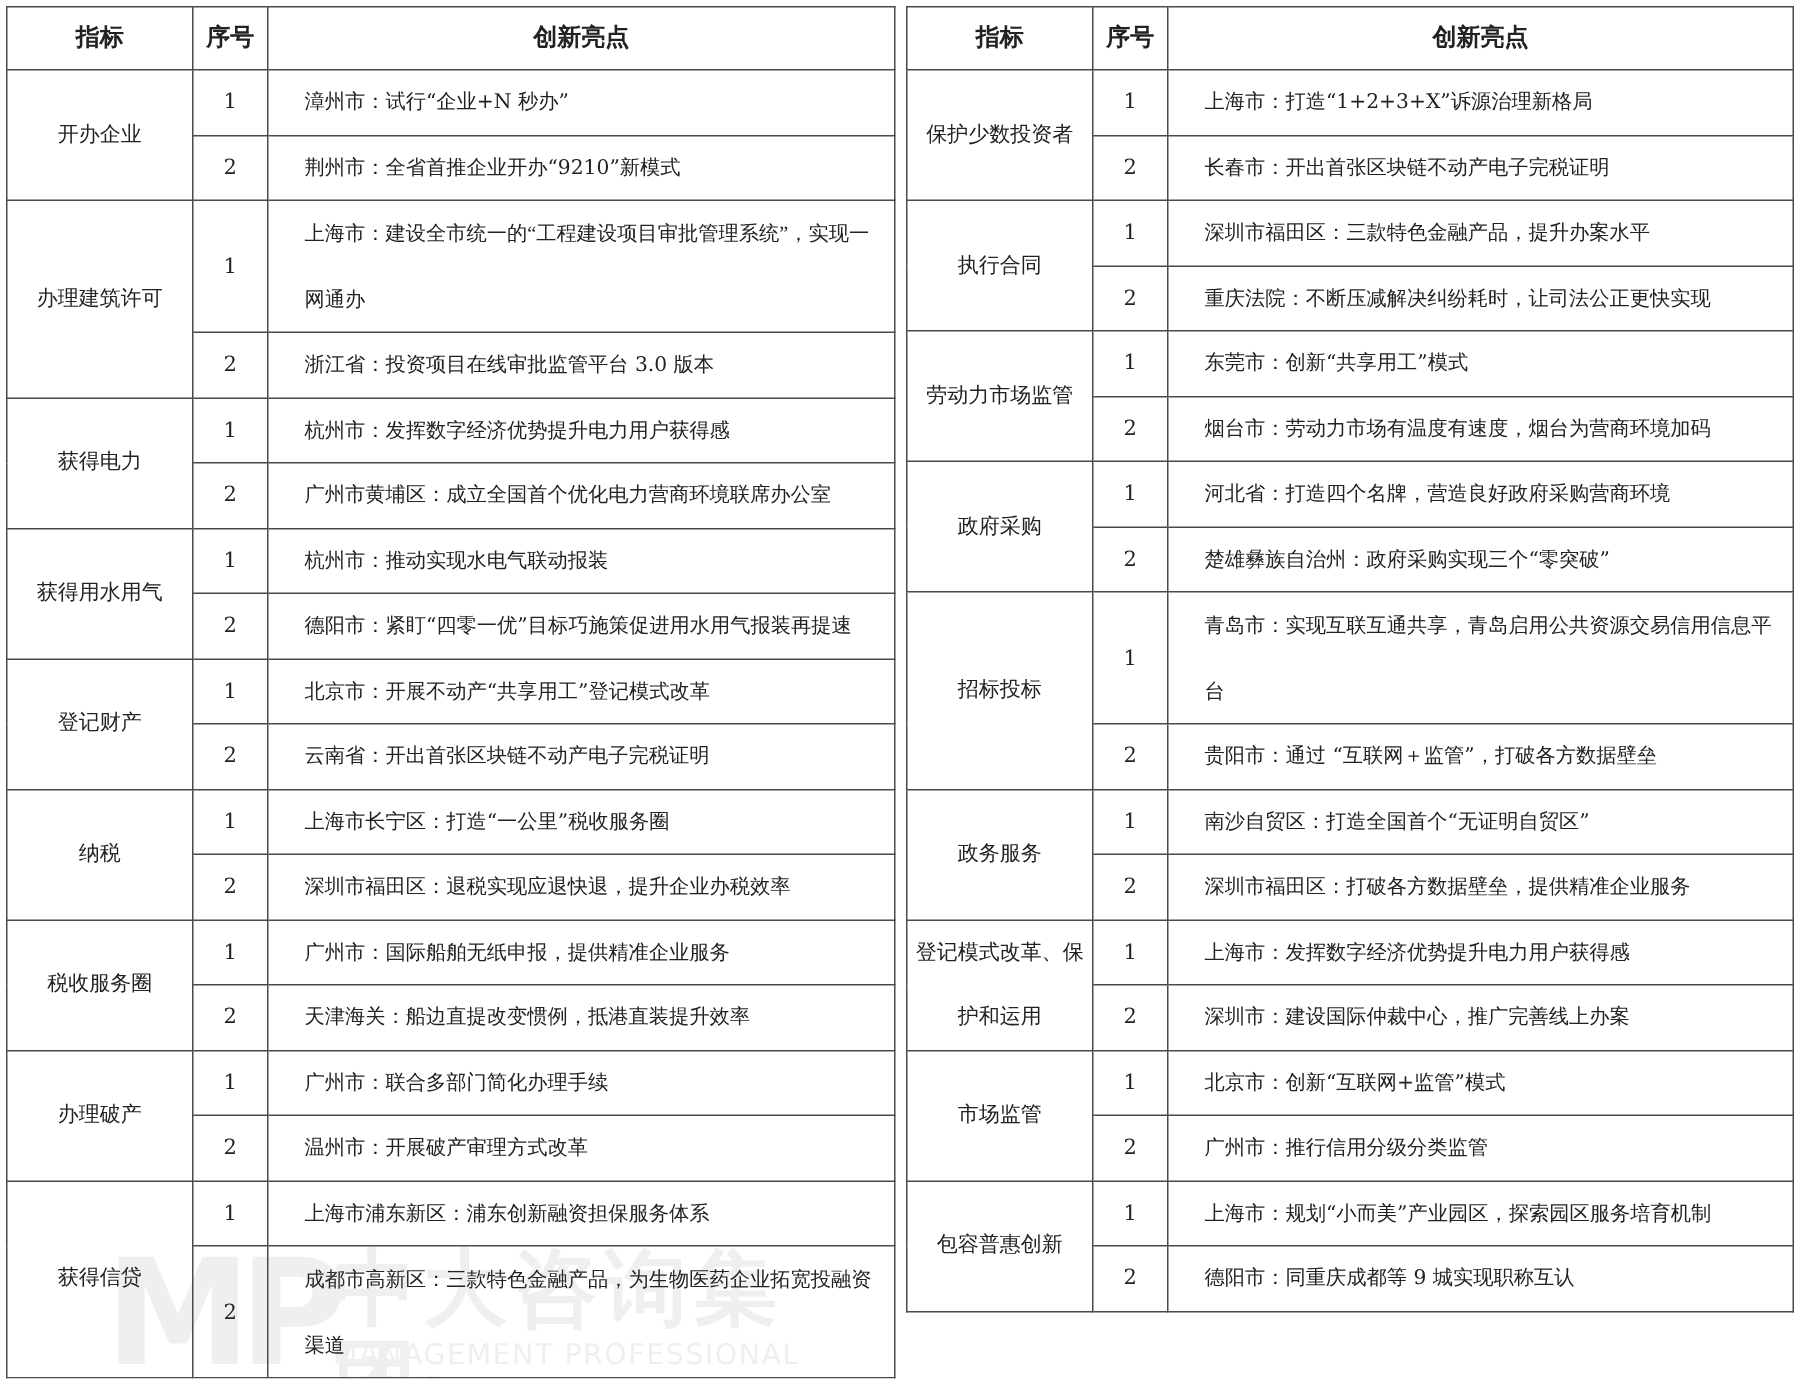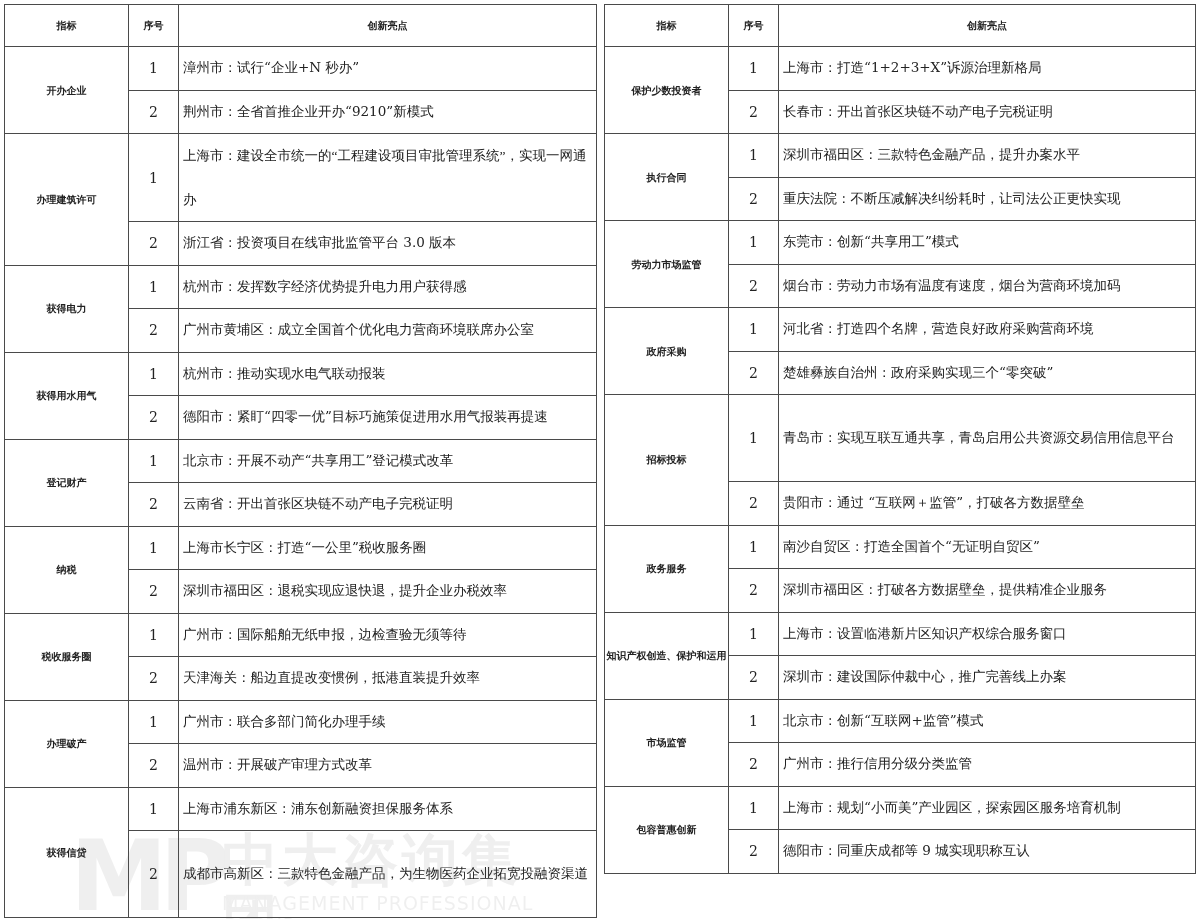--- a/index.html
+++ b/index.html
@@ -15,25 +15,25 @@
     font-size: 13.5px;
   }
   .tbl.left { left: 4px; width: 593px; }
   .tbl.right { left: 604px; width: 592px; }
   .tbl td, .tbl th {
     border: 1.3px solid #4a4a4a;
     padding: 0;
     vertical-align: middle;
   }
   .tbl th {
-    height: 41px; font-weight: bold; text-align: center; font-size: 10px;
-  }
-  .tbl td.ind { text-align: center; font-weight: bold; font-size: 10px; line-height: 43px; }
+    height: 41px; font-weight: bold; text-align: center; font-size: 16px;
+  }
+  .tbl td.ind { text-align: center; font-weight: normal; font-size: 14px; line-height: 43px; }
   .tbl td.num { text-align: center; font-size: 14px; }
-  .tbl td.txt { padding-left: 4px; padding-right: 4px; text-align: left; font-size: 13.5px; }
+  .tbl td.txt { padding-left: 24px; padding-right: 4px; text-align: left; font-size: 13.5px; }
   .tbl td.txt.multi { line-height: 43.5px; font-family: Liberation Serif, serif; }
   .col-ind { width: 124px; }
   .col-num { width: 50px; }
   .watermark {
     position: absolute; left: 70px; top: 822px; width: 480px; height: 100px;
     pointer-events: none; opacity: 0.09; color: #555;
   }
   .wm-logo {
     position: absolute; left: 0; top: 8px; font-family: "DejaVu Sans", sans-serif;
     font-weight: bold; font-size: 98px; letter-spacing: -8px; line-height: 92px;
@@ -114,21 +114,21 @@
         <td class="num" style="height: 42.5px;">1</td>
         <td class="txt">上海市长宁区：打造“一公里”税收服务圈</td>
       </tr>
       <tr>
         <td class="num" style="height: 42.5px;">2</td>
         <td class="txt">深圳市福田区：退税实现应退快退，提升企业办税效率</td>
       </tr>
       <tr>
         <td class="ind" rowspan="2">税收服务圈</td>
         <td class="num" style="height: 42.5px;">1</td>
-        <td class="txt">广州市：国际船舶无纸申报，边检查验无须等待</td>
+        <td class="txt">广州市：国际船舶无纸申报，提供精准企业服务</td>
       </tr>
       <tr>
         <td class="num" style="height: 42.5px;">2</td>
         <td class="txt">天津海关：船边直提改变惯例，抵港直装提升效率</td>
       </tr>
       <tr>
         <td class="ind" rowspan="2">办理破产</td>
         <td class="num" style="height: 42.5px;">1</td>
         <td class="txt">广州市：联合多部门简化办理手续</td>
       </tr>
@@ -210,23 +210,23 @@
       <tr>
         <td class="ind" rowspan="2">政务服务</td>
         <td class="num" style="height: 42.5px;">1</td>
         <td class="txt">南沙自贸区：打造全国首个“无证明自贸区”</td>
       </tr>
       <tr>
         <td class="num" style="height: 42.5px;">2</td>
         <td class="txt">深圳市福田区：打破各方数据壁垒，提供精准企业服务</td>
       </tr>
       <tr>
-        <td class="ind" rowspan="2">知识产权创造、保护和运用</td>
-        <td class="num" style="height: 42.5px;">1</td>
-        <td class="txt">上海市：设置临港新片区知识产权综合服务窗口</td>
+        <td class="ind" rowspan="2">登记模式改革、保护和运用</td>
+        <td class="num" style="height: 42.5px;">1</td>
+        <td class="txt">上海市：发挥数字经济优势提升电力用户获得感</td>
       </tr>
       <tr>
         <td class="num" style="height: 42.5px;">2</td>
         <td class="txt">深圳市：建设国际仲裁中心，推广完善线上办案</td>
       </tr>
       <tr>
         <td class="ind" rowspan="2">市场监管</td>
         <td class="num" style="height: 42.5px;">1</td>
         <td class="txt">北京市：创新“互联网+监管”模式</td>
       </tr>

